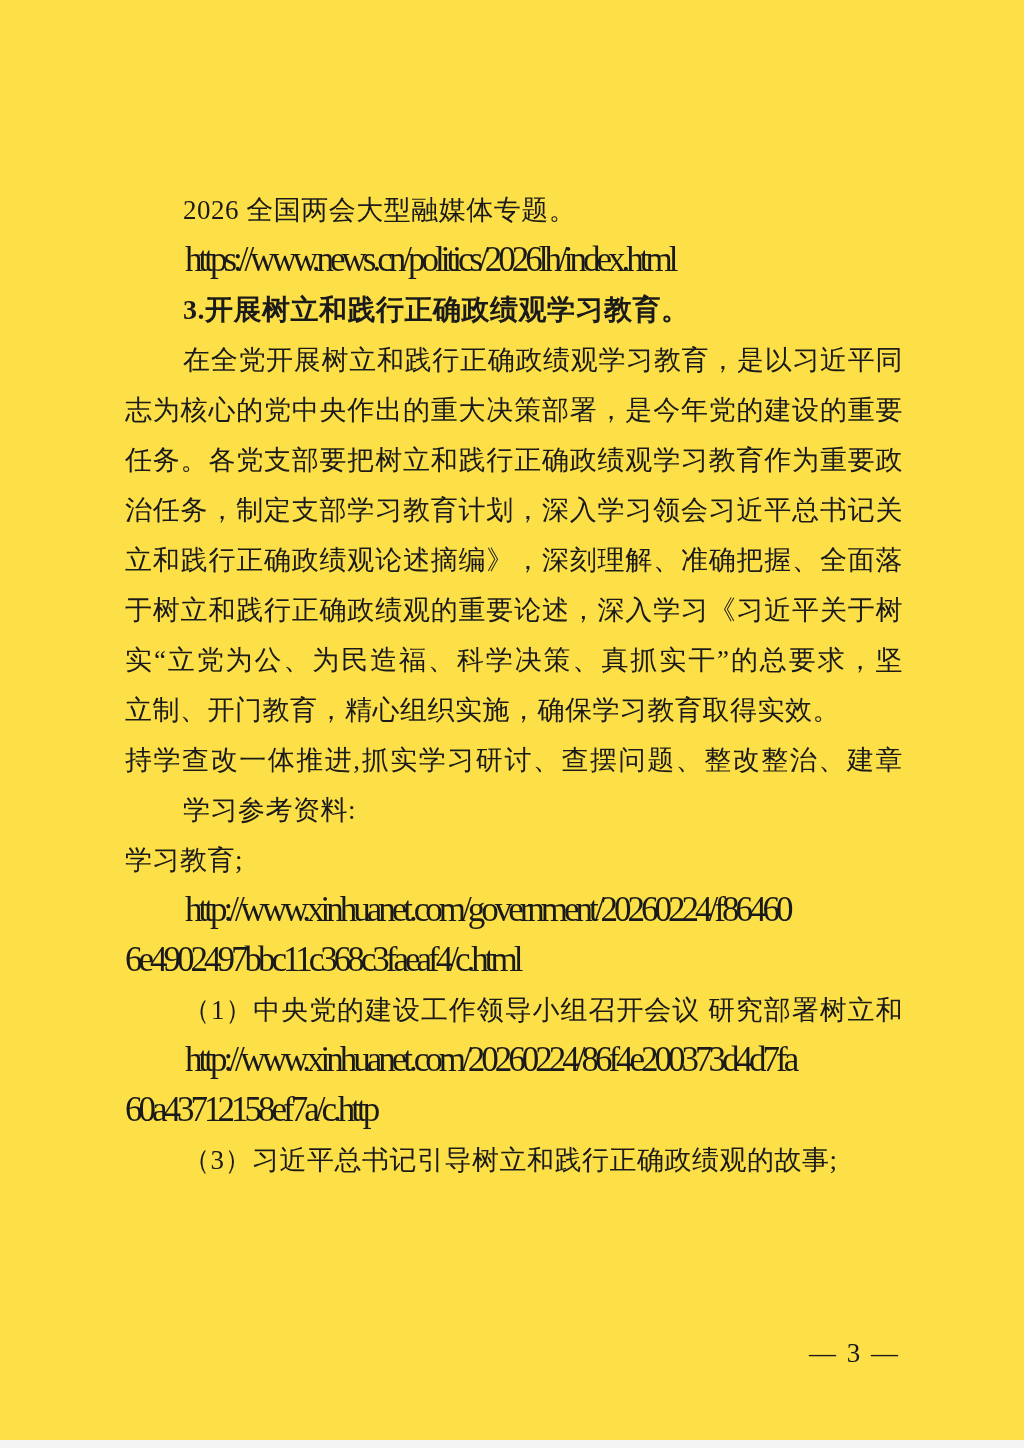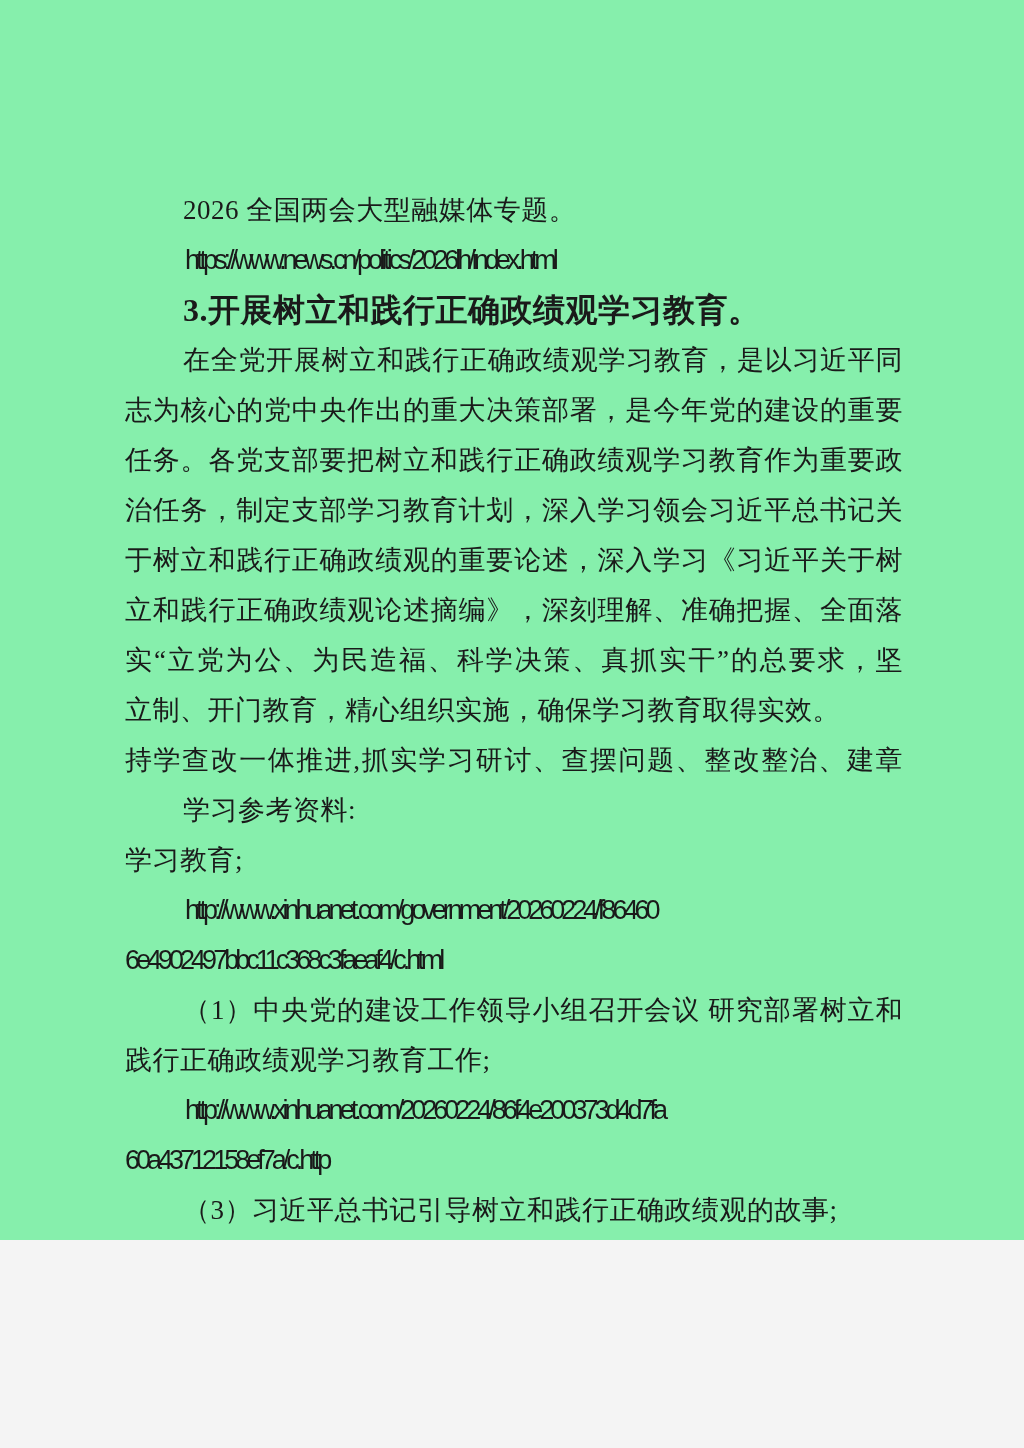--- a/index.html
+++ b/index.html
@@ -8,22 +8,22 @@
   }
   body {
     width: 1024px;
     height: 1448px;
     background: #f4f4f4;
     font-family: "Liberation Serif", "DejaVu Serif", serif;
   }
   .page {
     position: relative;
     width: 1024px;
-    height: 1240px;
-    background: #86efac;
+    height: 1440px;
+    background: #fde047;
     color: #1a1a1a;
     overflow: hidden;
   }
   .content {
     position: absolute;
     top: 185px;
     left: 125px;
     width: 778px;
   }
   .line {
@@ -36,26 +36,26 @@
   }
   .line.indent {
     text-indent: 58px;
   }
   .line.justify {
     text-align: justify;
     text-align-last: justify;
   }
   .line.heading {
     font-weight: 700;
-    font-size: 32px;
+    font-size: 28px;
     letter-spacing: 0.5px;
   }
   .line.url {
-    font-family: Liberation Sans, sans-serif;
-    font-size: 27px;
+    font-family: Liberation Serif, serif;
+    font-size: 35px;
     letter-spacing: -4px;
     text-indent: 0;
   }
   .line.url.indent {
     text-indent: 60px;
   }
   .page-number {
     position: absolute;
     top: 1338px;
     right: 124px;
@@ -70,29 +70,28 @@
 
 <div class="page">
   <div class="content" id="content">
       <div class="line body indent">2026 全国两会大型融媒体专题。</div>
       <div class="line url indent">https://www.news.cn/politics/2026lh/index.html</div>
       <div class="line heading indent">3.开展树立和践行正确政绩观学习教育。</div>
       <div class="line body indent justify">在全党开展树立和践行正确政绩观学习教育，是以习近平同</div>
       <div class="line body justify">志为核心的党中央作出的重大决策部署，是今年党的建设的重要</div>
       <div class="line body justify">任务。各党支部要把树立和践行正确政绩观学习教育作为重要政</div>
       <div class="line body justify">治任务，制定支部学习教育计划，深入学习领会习近平总书记关</div>
+      <div class="line body justify">立和践行正确政绩观论述摘编》，深刻理解、准确把握、全面落</div>
       <div class="line body justify">于树立和践行正确政绩观的重要论述，深入学习《习近平关于树</div>
-      <div class="line body justify">立和践行正确政绩观论述摘编》，深刻理解、准确把握、全面落</div>
       <div class="line body justify">实“立党为公、为民造福、科学决策、真抓实干”的总要求，坚</div>
       <div class="line body">立制、开门教育，精心组织实施，确保学习教育取得实效。</div>
       <div class="line body justify">持学查改一体推进,抓实学习研讨、查摆问题、整改整治、建章</div>
       <div class="line body indent">学习参考资料:</div>
       <div class="line body">学习教育;</div>
       <div class="line url indent">http://www.xinhuanet.com/government/20260224/f86460</div>
       <div class="line url">6e4902497bbc11c368c3faeaf4/c.html</div>
       <div class="line body indent justify">（1）中央党的建设工作领导小组召开会议 研究部署树立和</div>
-      <div class="line body">践行正确政绩观学习教育工作;</div>
       <div class="line url indent">http://www.xinhuanet.com/20260224/86f4e200373d4d7fa</div>
       <div class="line url">60a43712158ef7a/c.http</div>
       <div class="line body indent">（3）习近平总书记引导树立和践行正确政绩观的故事;</div>
     </div>
   <div class="page-number">— 3 —</div>
 </div>
 
 </body></html>

